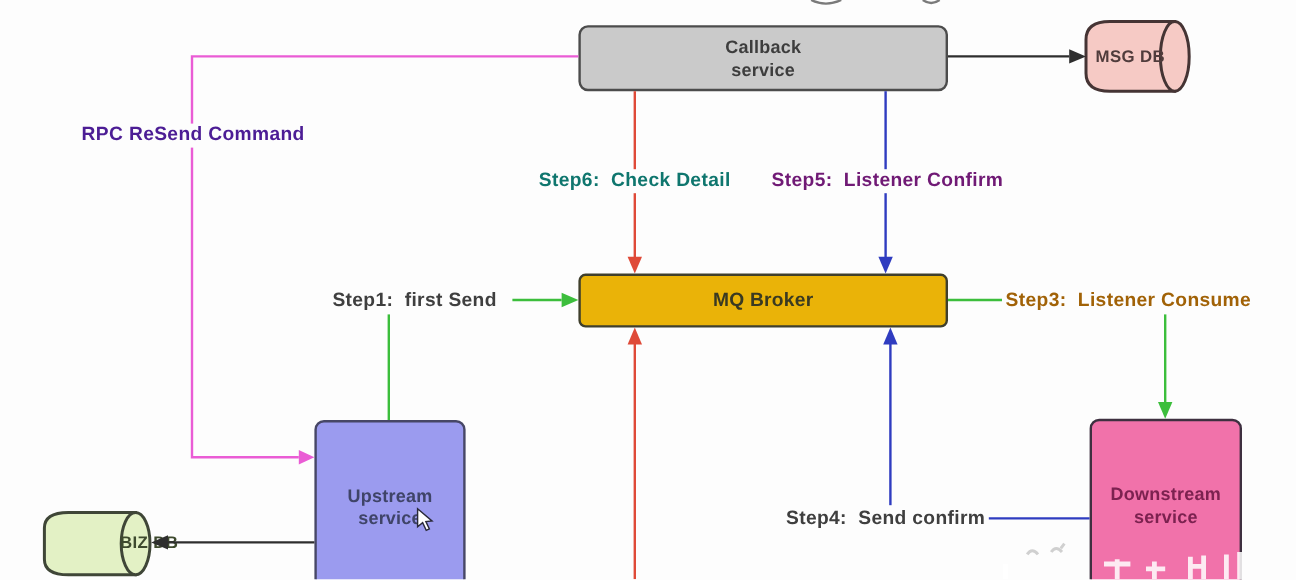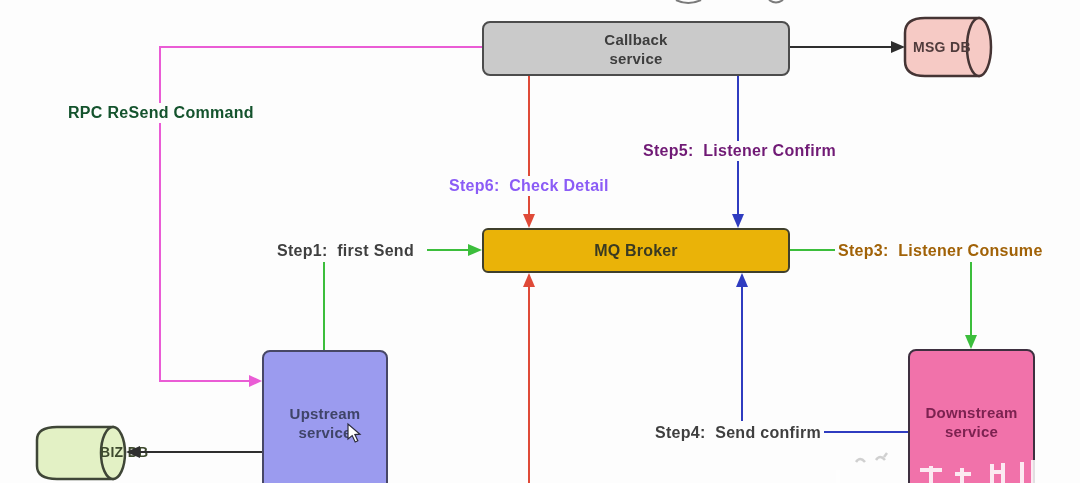--- a/index.html
+++ b/index.html
@@ -129,23 +129,23 @@
       <g stroke="#ffffff" stroke-width="4" fill="none" opacity="0.85">
         <path d="M 838 470 v 13"></path>
         <path d="M 920 470 h 22 M 931 466 v 17"></path>
         <path d="M 962 468 v 15 M 955 474 h 16"></path>
         <path d="M 992 464 v 19 M 1003 463 v 20 M 992 472 h 11"></path>
         <path d="M 1022 462 v 21 M 1033 460 v 23"></path>
       </g>
     </g>
   </svg>
 
-  <div class="edge-label" style="left: 65px; top: 103px; color: #14532d;">RPC ReSend Command</div>
+  <div class="edge-label" style="left: 65px; top: 103px; color: #4c1d95;">RPC ReSend Command</div>
 
-  <div class="edge-label" style="left: 446px; top: 141px; color: #8b5cf6; margin-top: 35px;">Step6:  Check Detail</div>
+  <div class="edge-label" style="left: 446px; top: 141px; color: #0f766e;">Step6:  Check Detail</div>
 
   <div class="edge-label" style="left: 640px; top: 141px; color: #701a75;">Step5:  Listener Confirm</div>
 
   <div class="edge-label" style="left: 274px; top: 241px; color: rgb(63, 63, 63); text-align: center;">Step1:  first Send</div>
 
   <div class="edge-label" style="left: 835px; top: 241px; color: #a16207;">Step3:  Listener Consume</div>
 
   <div class="edge-label" style="left: 652px; top: 423px; color: rgb(63, 63, 63);">Step4:  Send confirm</div>
 
 </div>

